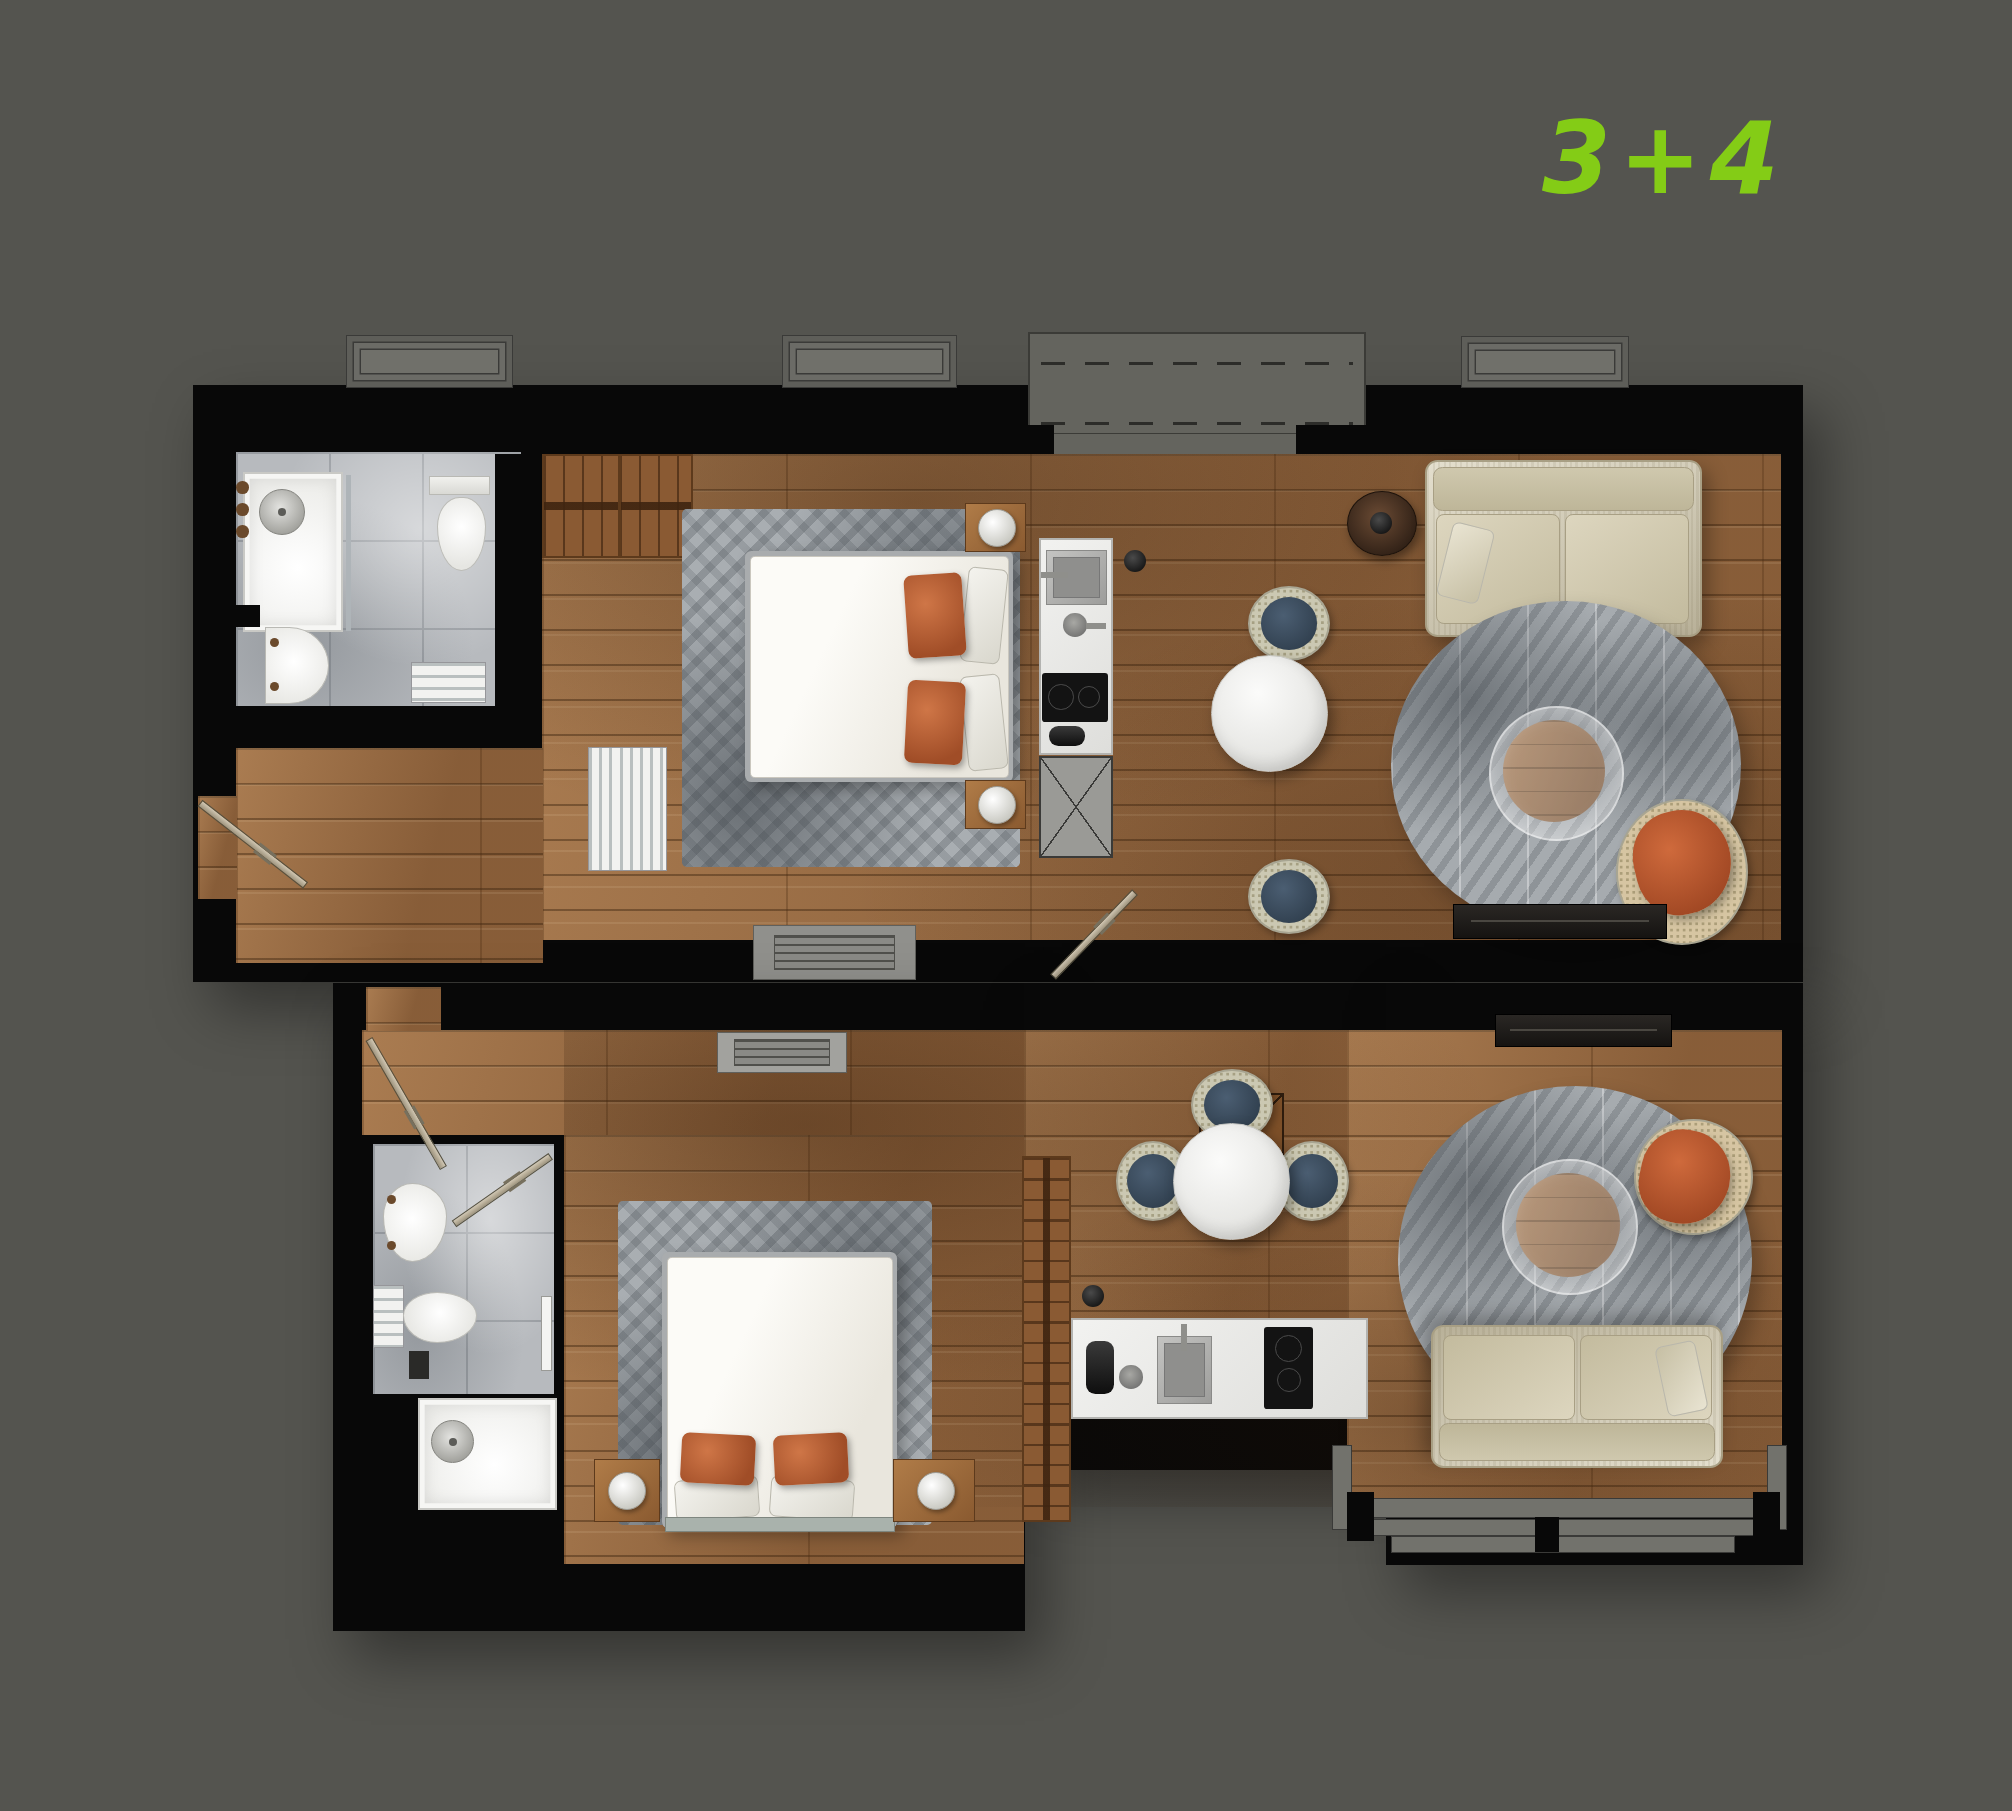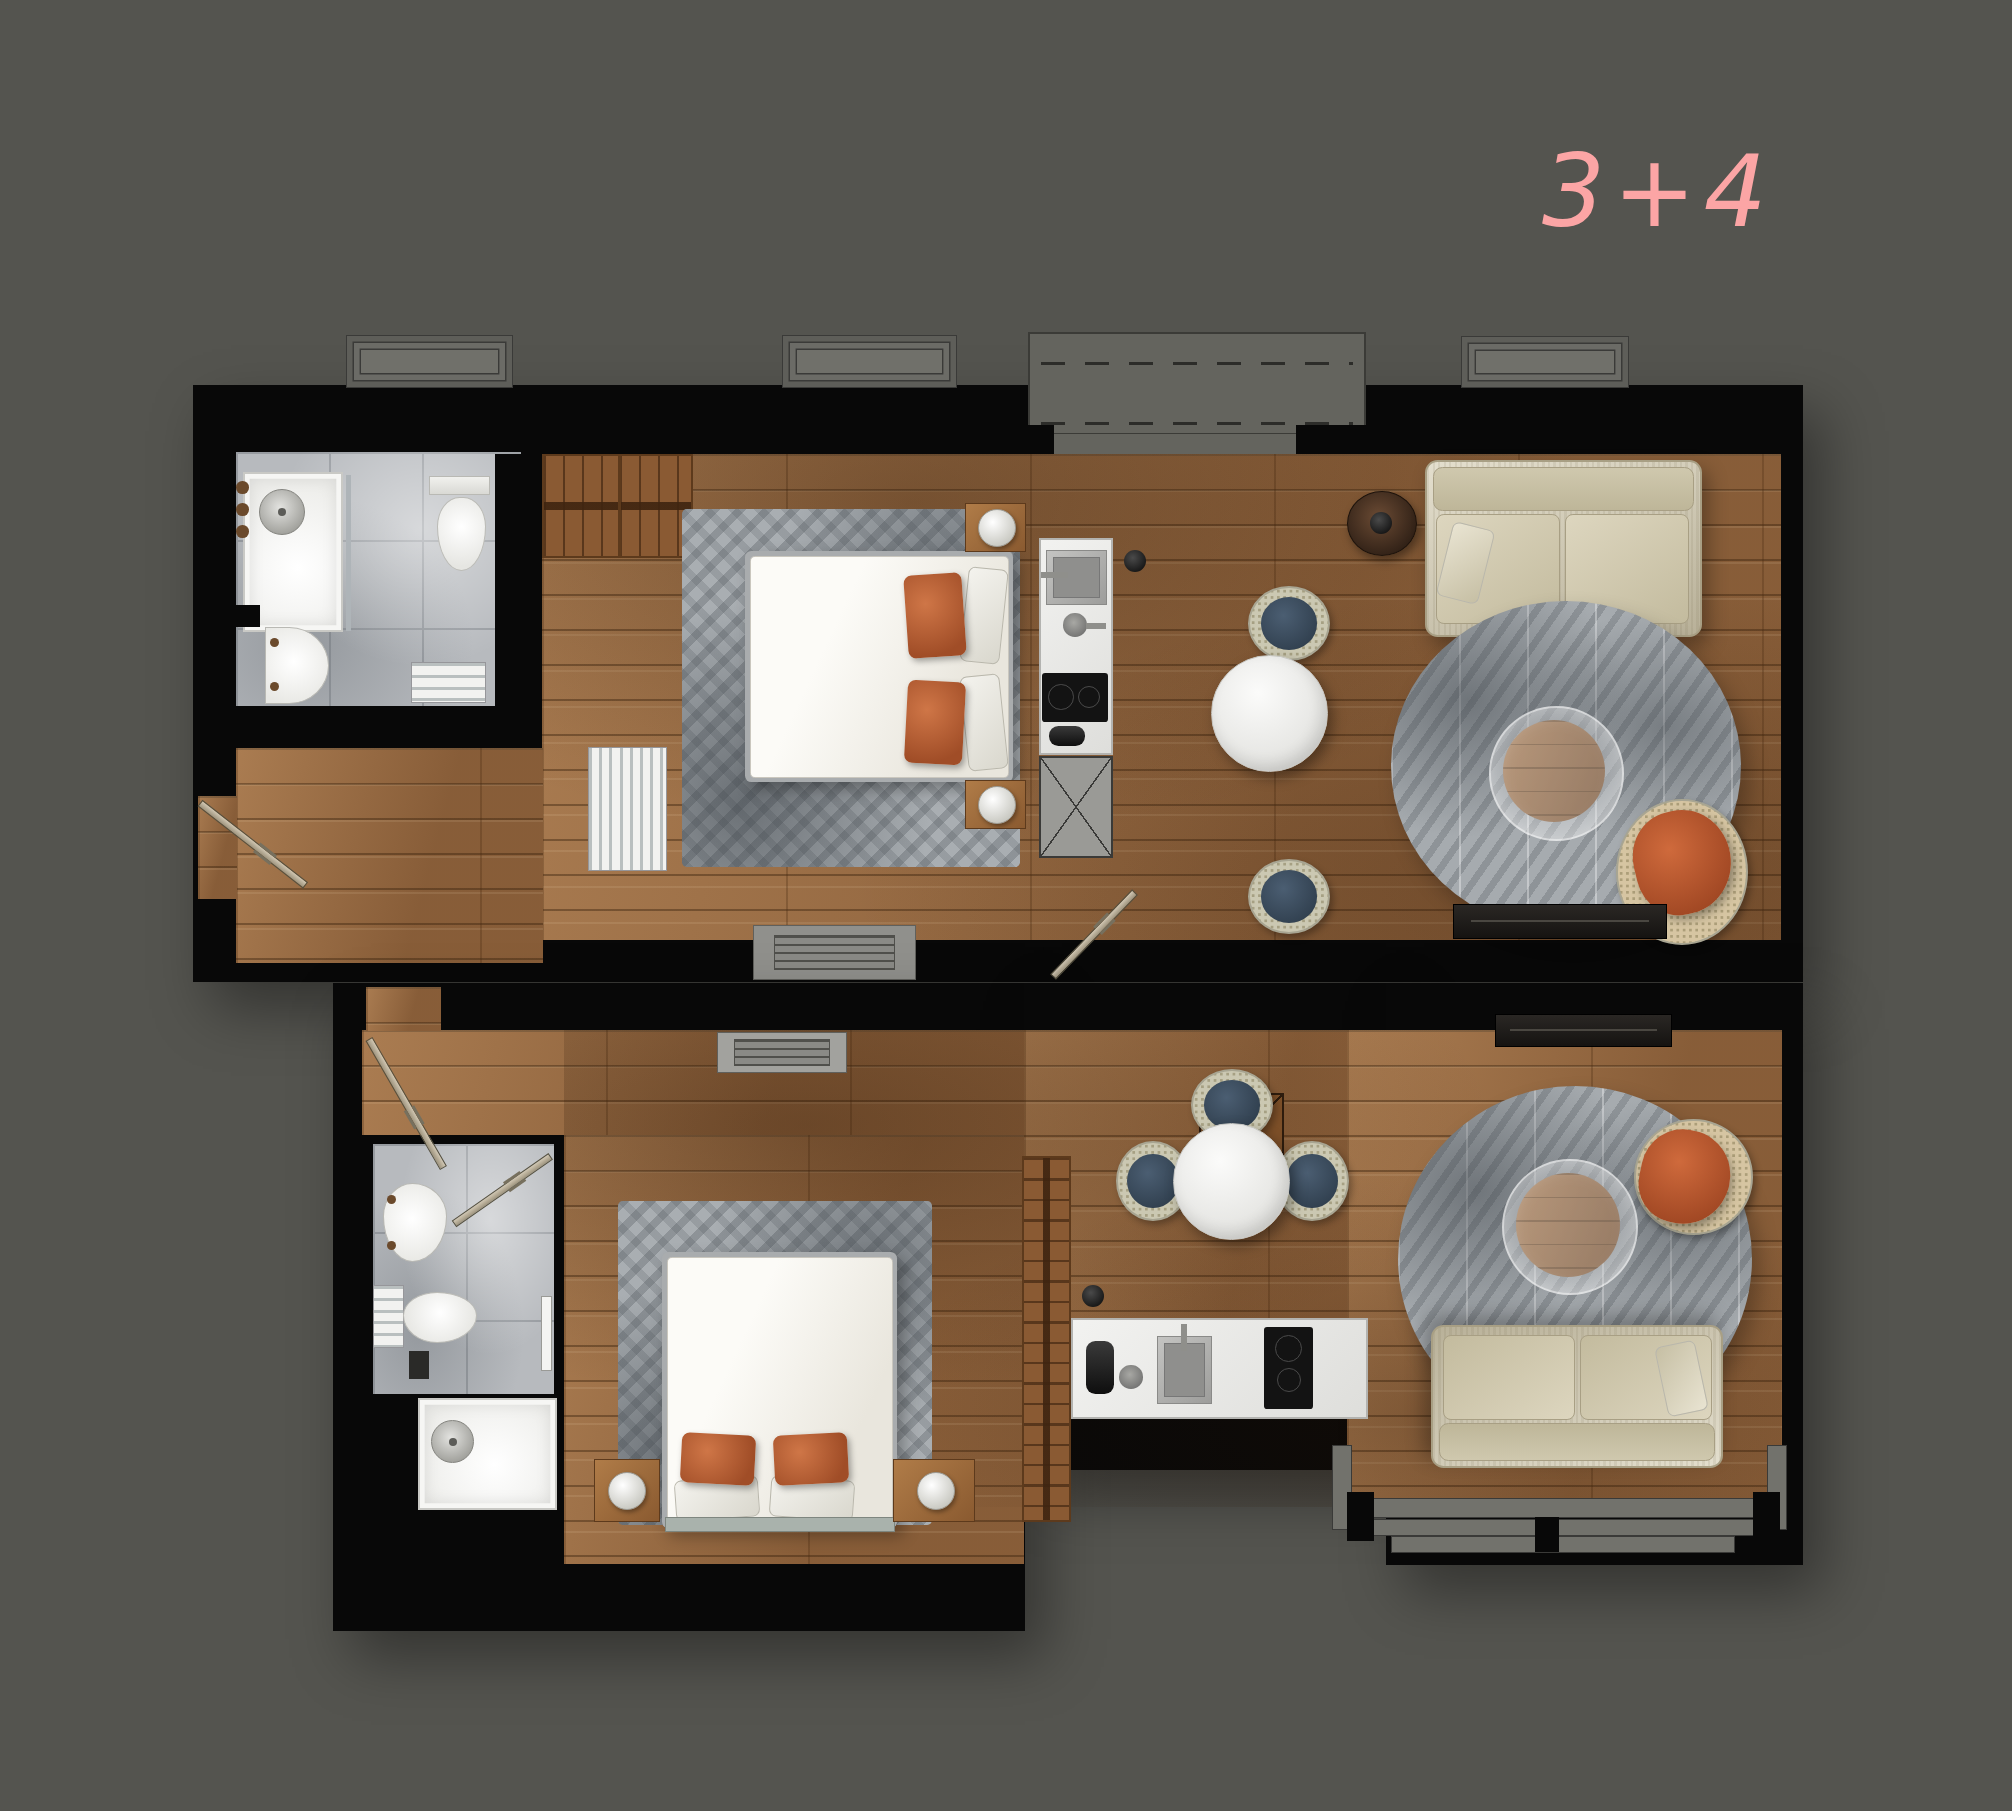--- a/index.html
+++ b/index.html
@@ -110,22 +110,22 @@
     transform-origin:left center;box-sizing:border-box;}
   .door:after{content:"";position:absolute;left:54%;top:-3.1px;width:20.4px;height:3.1px;background:#77705e;}
   .door:before{content:"";position:absolute;left:54%;bottom:-3.1px;width:20.4px;height:3.1px;background:#77705e;}
   
   .win{position:absolute;background:#70706a;border:1.6px solid #3a3a38;box-sizing:border-box;
     box-shadow:inset 0 0 0 5.5px #5e5e59, inset 0 0 0 7px #3a3a38, inset 0 0 0 12.6px #6b6b66, inset 0 0 0 14px #3a3a38;}
   .terrace{position:absolute;background:#64645e;border:2.4px solid #3b3b37;box-sizing:border-box;}
   .dash{position:absolute;height:3.1px;background-image:repeating-linear-gradient(90deg,#2c2c29 0 23.6px, transparent 23.6px 44px);}
   .bayband{position:absolute;background:#72726c;border:1.6px solid #3a3a38;box-sizing:border-box;}
   .blk{position:absolute;background:#080808;}
-  .title{position:absolute;font-style:italic;font-weight:400;color:#fca5a5;letter-spacing:7.9px;
-    font-family:"DejaVu Sans",sans-serif;margin-top:33px;}
+  .title{position:absolute;font-style:italic;font-weight:700;color:#84cc16;letter-spacing:7.9px;
+    font-family:"DejaVu Sans",sans-serif;}
   .knob{position:absolute;border-radius:50%;background:radial-gradient(circle at 40% 35%,#4a4a4a,#141414 80%);}
   .faucet{position:absolute;background:#8f8f8b;}
   .kettle{position:absolute;background:linear-gradient(#3a3a3a,#0e0e0e);border-radius:9.4px;}
   .rail{position:absolute;background:#f4f4f2;border:1.6px solid #9a9a96;box-sizing:border-box;}
 </style>
 </head>
 <body>
 
 <div class="canvas">
 

